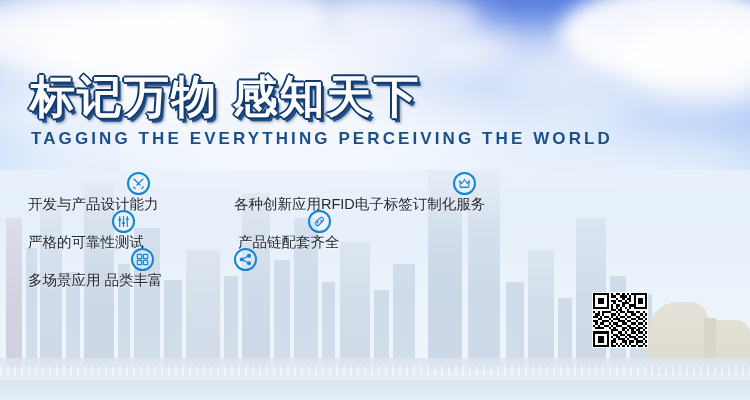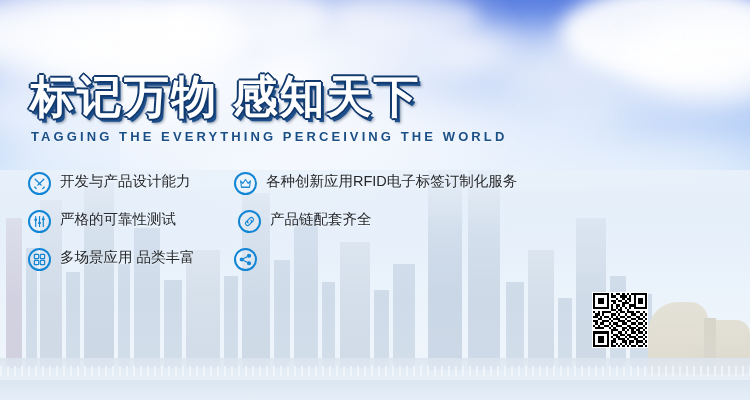--- a/index.html
+++ b/index.html
@@ -60,27 +60,27 @@
     position:absolute;left:30px;top:74px;
     font-size:45px;font-weight:bold;color:#ffffff;letter-spacing:2px;
     line-height:1;white-space:nowrap;
     text-shadow:
       -1px -1px 0 #123a6e, 1px -1px 0 #123a6e, -1px 1px 0 #123a6e, 1px 1px 0 #123a6e,
       -2px 0 0 #123a6e, 2px 0 0 #123a6e, 0 -2px 0 #123a6e, 0 2px 0 #123a6e,
       3px 4px 0 #1d4f8c, 4px 5px 3px rgba(8,30,60,.45);
   }
   .subtitle{
     position:absolute;left:31px;top:129px;
-    font-size:13px;font-weight:bold;color:#1b4f87;
+    font-size:17px;font-weight:bold;color:#1b4f87;
     letter-spacing:3.1px;white-space:nowrap;
     text-shadow:0 1px 0 rgba(255,255,255,.55);
   }
 
   
-  .feat{position:absolute;display:flex;align-items:flex-start;white-space:nowrap;}
+  .feat{position:absolute;display:flex;align-items:flex-end;white-space:nowrap;flex-direction:column;}
   .feat .ico{
     width:23px;height:23px;flex:0 0 23px;border-radius:50%;
     border:2.2px solid #1285d4;box-sizing:border-box;
     display:flex;align-items:center;justify-content:center;
     background:rgba(255,255,255,.18);margin-right:9px;
   }
   .feat .ico svg{display:block;}
   .feat .lbl{
     font-size:14.5px;color:#24282c;font-weight:500;
     text-shadow:0 1px 1px rgba(255,255,255,.6);

